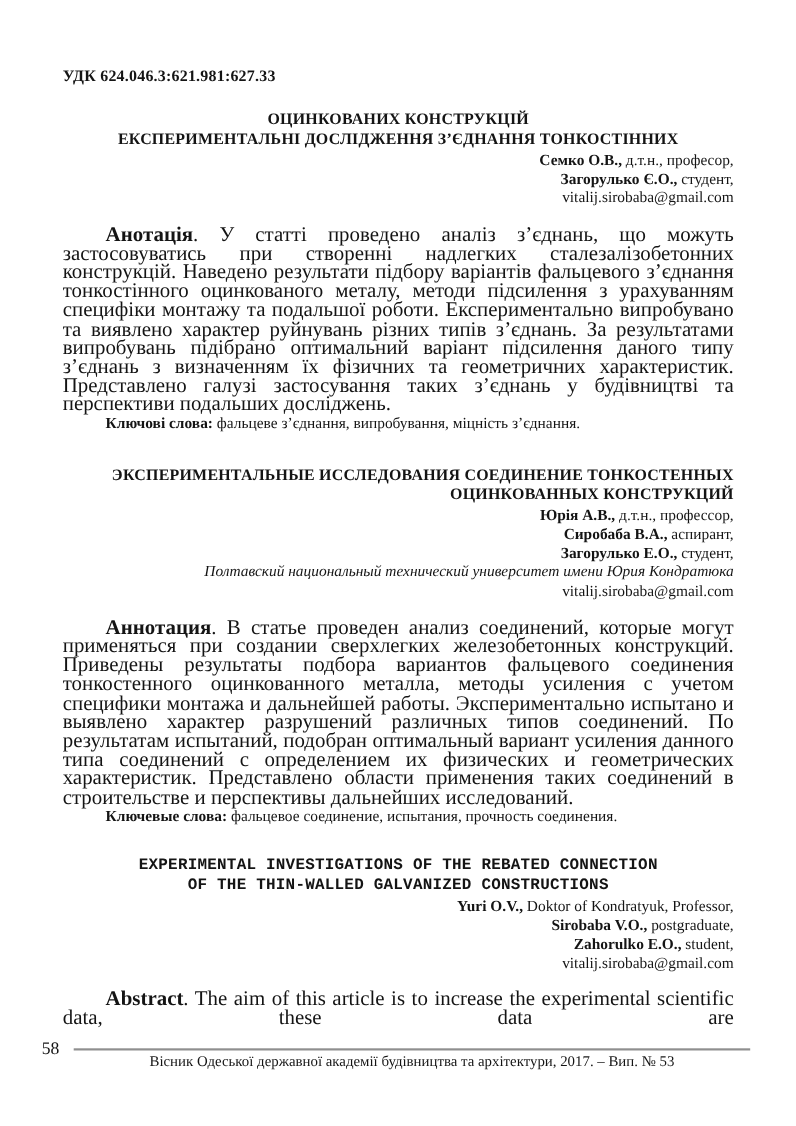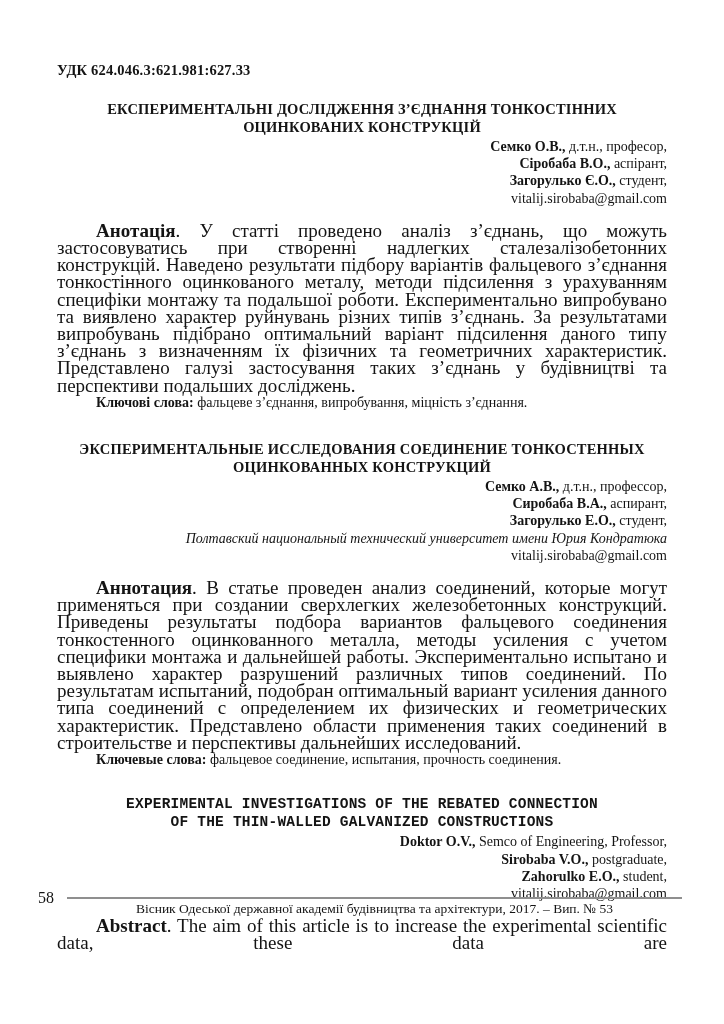--- a/index.html
+++ b/index.html
@@ -25,21 +25,21 @@
     letter-spacing: 0.2px;
   }
   .article-title {
     text-align: center;
     font-weight: bold;
     font-size: 14.5px;
     line-height: 18px;
     letter-spacing: 0.2px;
   }
   .mt-title-ua { margin-top: 21px; }
-  .mt-title-ru { margin-top: 29px; }
+  .mt-title-ru { margin-top: 29px; text-align: right; }
   .mt-title-en { margin-top: 27px; font-family: Liberation Mono, monospace; }
   .authors {
     margin-top: 2px;
     text-align: right;
     font-size: 14px;
     line-height: 17.2px;
   }
   .authors .name { font-weight: bold; }
   .affiliation { font-style: italic; }
   .abstract {
@@ -54,21 +54,21 @@
     margin: 0;
     text-align: justify;
     text-indent: 39px;
     font-size: 14px;
     line-height: 17.2px;
   }
   .keywords .label { font-weight: bold; }
   .force-last { text-align-last: justify; }
   .footer {
     position: absolute;
-    top: 888px; left: 38px; right: 42px;
+    top: 944px; left: 38px; right: 42px;
     display: flex;
     align-items: flex-start;
     gap: 13px;
   }
   .page-num {
     font-size: 16px;
     line-height: 20px;
   }
   .footer-main { flex: 1; }
   .footer-rule {
@@ -85,52 +85,51 @@
 </style>
 </head>
 <body>
 
 <div class="page">
   <div class="content">
 
     <div class="udc">УДК 624.046.3:621.981:627.33</div>
 
     <div class="article-title mt-title-ua">
+      <div>ОЦИНКОВАНИХ КОНСТРУКЦІЙ</div>
       <div>ЕКСПЕРИМЕНТАЛЬНІ ДОСЛІДЖЕННЯ З’ЄДНАННЯ ТОНКОСТІННИХ</div>
-      <div>ОЦИНКОВАНИХ КОНСТРУКЦІЙ</div>
     </div>
     <div class="authors">
       <div><span class="name">Семко О.В.,</span><span> д.т.н., професор,</span></div>
-      <div><span class="name">Сіробаба В.О.,</span><span> аспірант,</span></div>
       <div><span class="name">Загорулько Є.О.,</span><span> студент,</span></div>
       <div class="email">vitalij.sirobaba@gmail.com</div>
     </div>
     <p class="abstract"><span class="label">Анотація</span><span>. У статті проведено аналіз з’єднань, що можуть застосовуватись при створенні надлегких сталезалізобетонних конструкцій. Наведено результати підбору варіантів фальцевого з’єднання тонкостінного оцинкованого металу, методи підсилення з урахуванням специфіки монтажу та подальшої роботи. Експериментально випробувано та виявлено характер руйнувань різних типів з’єднань. За результатами випробувань підібрано оптимальний варіант підсилення даного типу з’єднань з визначенням їх фізичних та геометричних характеристик. Представлено галузі застосування таких з’єднань у будівництві та перспективи подальших досліджень.</span></p>
     <p class="keywords"><span class="label">Ключові слова:</span><span> фальцеве з’єднання, випробування, міцність з’єднання.</span></p>
 
     <div class="article-title mt-title-ru">
       <div>ЭКСПЕРИМЕНТАЛЬНЫЕ ИССЛЕДОВАНИЯ СОЕДИНЕНИЕ ТОНКОСТЕННЫХ</div>
       <div>ОЦИНКОВАННЫХ КОНСТРУКЦИЙ</div>
     </div>
     <div class="authors">
-      <div><span class="name">Семко А.В.,</span><span> д.т.н., профессор,</span></div>
+      <div><span class="name">Юрія А.В.,</span><span> д.т.н., профессор,</span></div>
       <div><span class="name">Сиробаба В.А.,</span><span> аспирант,</span></div>
       <div><span class="name">Загорулько Е.О.,</span><span> студент,</span></div>
       <div class="affiliation">Полтавский национальный технический университет имени Юрия Кондратюка</div>
       <div class="email">vitalij.sirobaba@gmail.com</div>
     </div>
     <p class="abstract"><span class="label">Аннотация</span><span>. В статье проведен анализ соединений, которые могут применяться при создании сверхлегких железобетонных конструкций. Приведены результаты подбора вариантов фальцевого соединения тонкостенного оцинкованного металла, методы усиления с учетом специфики монтажа и дальнейшей работы. Экспериментально испытано и выявлено характер разрушений различных типов соединений. По результатам испытаний, подобран оптимальный вариант усиления данного типа соединений с определением их физических и геометрических характеристик. Представлено области применения таких соединений в строительстве и перспективы дальнейших исследований.</span></p>
     <p class="keywords"><span class="label">Ключевые слова:</span><span> фальцевое соединение, испытания, прочность соединения.</span></p>
 
     <div class="article-title mt-title-en">
       <div>EXPERIMENTAL INVESTIGATIONS OF THE REBATED CONNECTION</div>
       <div>OF THE THIN-WALLED GALVANIZED CONSTRUCTIONS</div>
     </div>
     <div class="authors">
-      <div><span class="name">Doktor O.V.,</span><span> Semco of Engineering, Professor,</span></div>
+      <div><span class="name">Yuri O.V.,</span><span> Doktor of Kondratyuk, Professor,</span></div>
       <div><span class="name">Sirobaba V.O.,</span><span> postgraduate,</span></div>
       <div><span class="name">Zahorulko E.O.,</span><span> student,</span></div>
       <div class="email">vitalij.sirobaba@gmail.com</div>
     </div>
     <p class="abstract force-last"><span class="label">Abstract</span><span>. The aim of this article is to increase the experimental scientific data, these data are</span></p>
 
   </div>
 
   <div class="footer">
     <span class="page-num">58</span>

